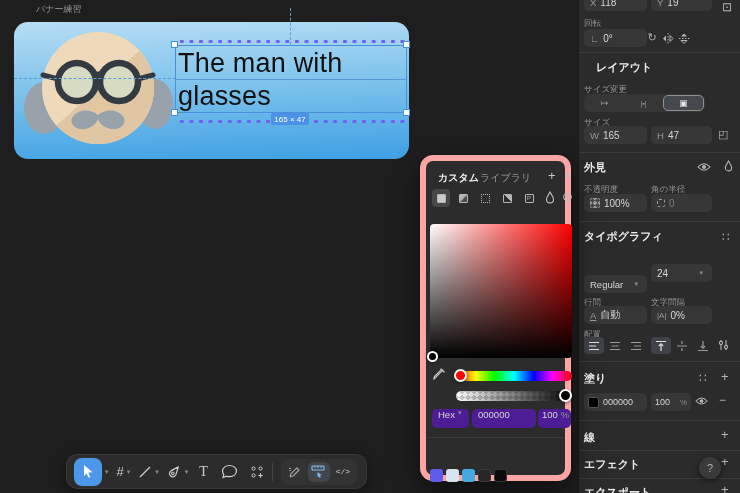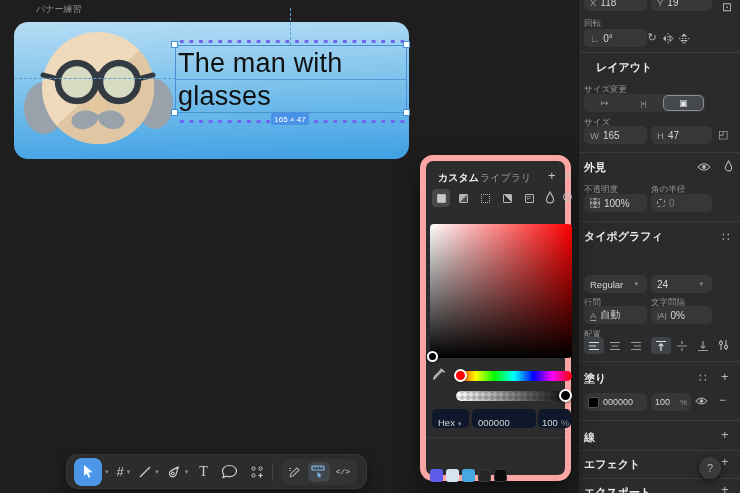--- a/index.html
+++ b/index.html
@@ -49,21 +49,21 @@
   #sat-cursor{position:absolute;left:1px;top:190px;width:11px;height:11px;border:2px solid #fff;border-radius:50%;
     background:#000;box-shadow:0 0 3px rgba(0,0,0,.6)}
   .slider{position:absolute;left:30px;width:116px;height:10px;border-radius:5px}
   #hue{top:210px;background:linear-gradient(to right,#f00 0%,#ff0 17%,#0f0 33%,#0ff 50%,#00f 67%,#f0f 83%,#f00 100%)}
   #alpha{top:230px;background:
     linear-gradient(to right,rgba(0,0,0,0),#000),
     linear-gradient(45deg,#cfcfcf 25%,transparent 25%),linear-gradient(-45deg,#cfcfcf 25%,transparent 25%),
     linear-gradient(45deg,transparent 75%,#cfcfcf 75%),linear-gradient(-45deg,transparent 75%,#cfcfcf 75%);
     background-size:100% 100%,6px 6px,6px 6px,6px 6px,6px 6px;background-color:#fff}
   .shandle{position:absolute;width:13px;height:13px;border:2.5px solid #fff;border-radius:50%;box-shadow:0 1px 3px rgba(0,0,0,.5)}
-  .pfield{position:absolute;height:19px;background:#0f172a;border-radius:5px;display:flex;align-items:flex-end;
+  .pfield{position:absolute;height:19px;background:#4c1d95;border-radius:5px;display:flex;align-items:flex-start;
     padding:0 6px;font-size:9.5px;color:#d6d6d6;gap:3px}
   #pg-divider{position:absolute;left:0;top:276px;width:100%;height:1px;background:#3a3a3a}
   .swatch{position:absolute;top:308px;width:13px;height:13px;border-radius:3px}
 
   
   #sidebar{position:absolute;left:578px;top:0;width:162px;height:493px;background:#2b2b2b;border-left:1px solid #1b1b1b}
   .f{position:absolute;height:18px;background:#373737;border-radius:5px;display:flex;align-items:center;gap:4px;
     padding:0 6px;font-size:10px;color:#d6d6d6}
   .fl{color:#9a9a9a;font-size:9.5px}
   .fv{color:#d6d6d6}
@@ -332,21 +332,21 @@
   </div>
 
   <div class="dv" style="top:221px"></div>
 
   <span class="hd" style="left:5px;top:229px">タイポグラフィ</span>
   <span class="ic" style="left:143px;top:231px;font-size:12px">∷</span>
   <div class="f" style="left:5px;top:275px;width:63px">
     <span class="fv" style="font-size:9.5px">Regular</span>
     <span class="tchev" style="margin-left:auto">▾</span>
   </div>
-  <div class="f" style="left:72px;top:275px;width:61px">
+  <div class="f" style="left:72px;top:264px;width:61px">
     <span class="fv">24</span>
     <span class="tchev" style="margin-left:auto">▾</span>
   </div>
   <span class="lb" style="left:5px;top:297px">行間</span>
   <span class="lb" style="left:72px;top:297px">文字間隔</span>
   <div class="f" style="left:5px;top:306px;width:63px">
     <span class="fl ul">A</span>
     <span class="fv">自動</span>
   </div>
   <div class="f" style="left:72px;top:306px;width:61px">

